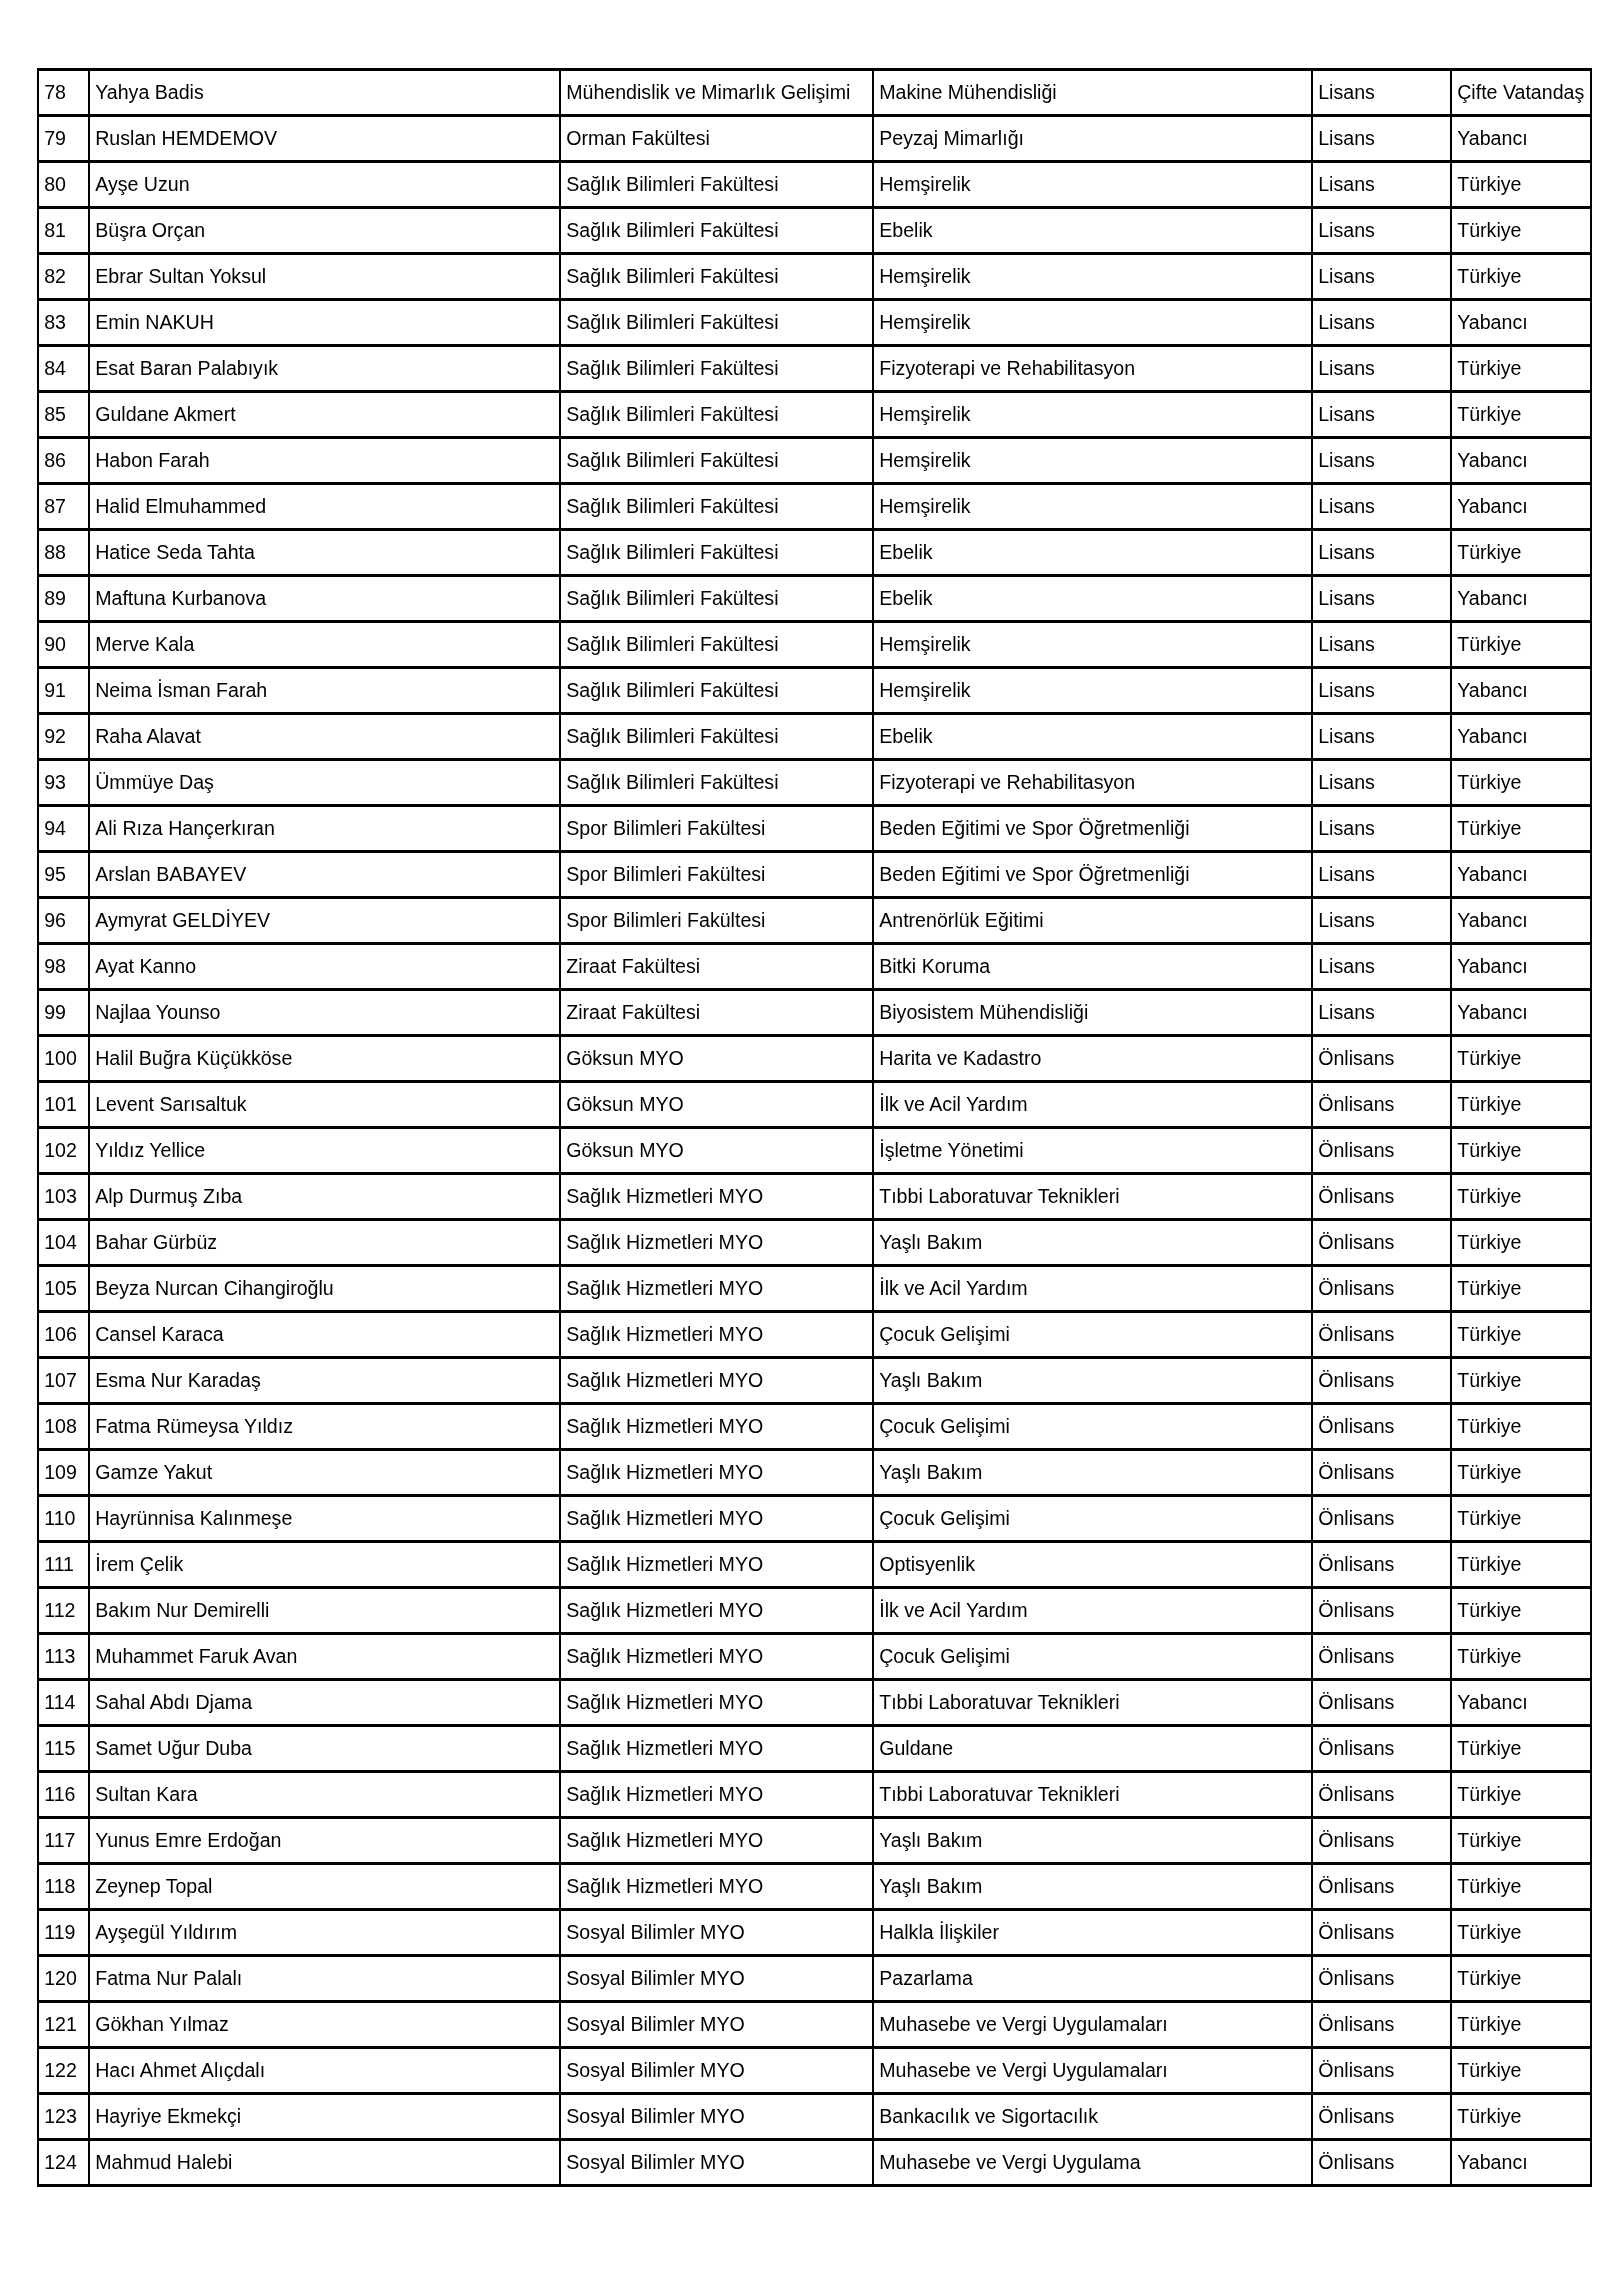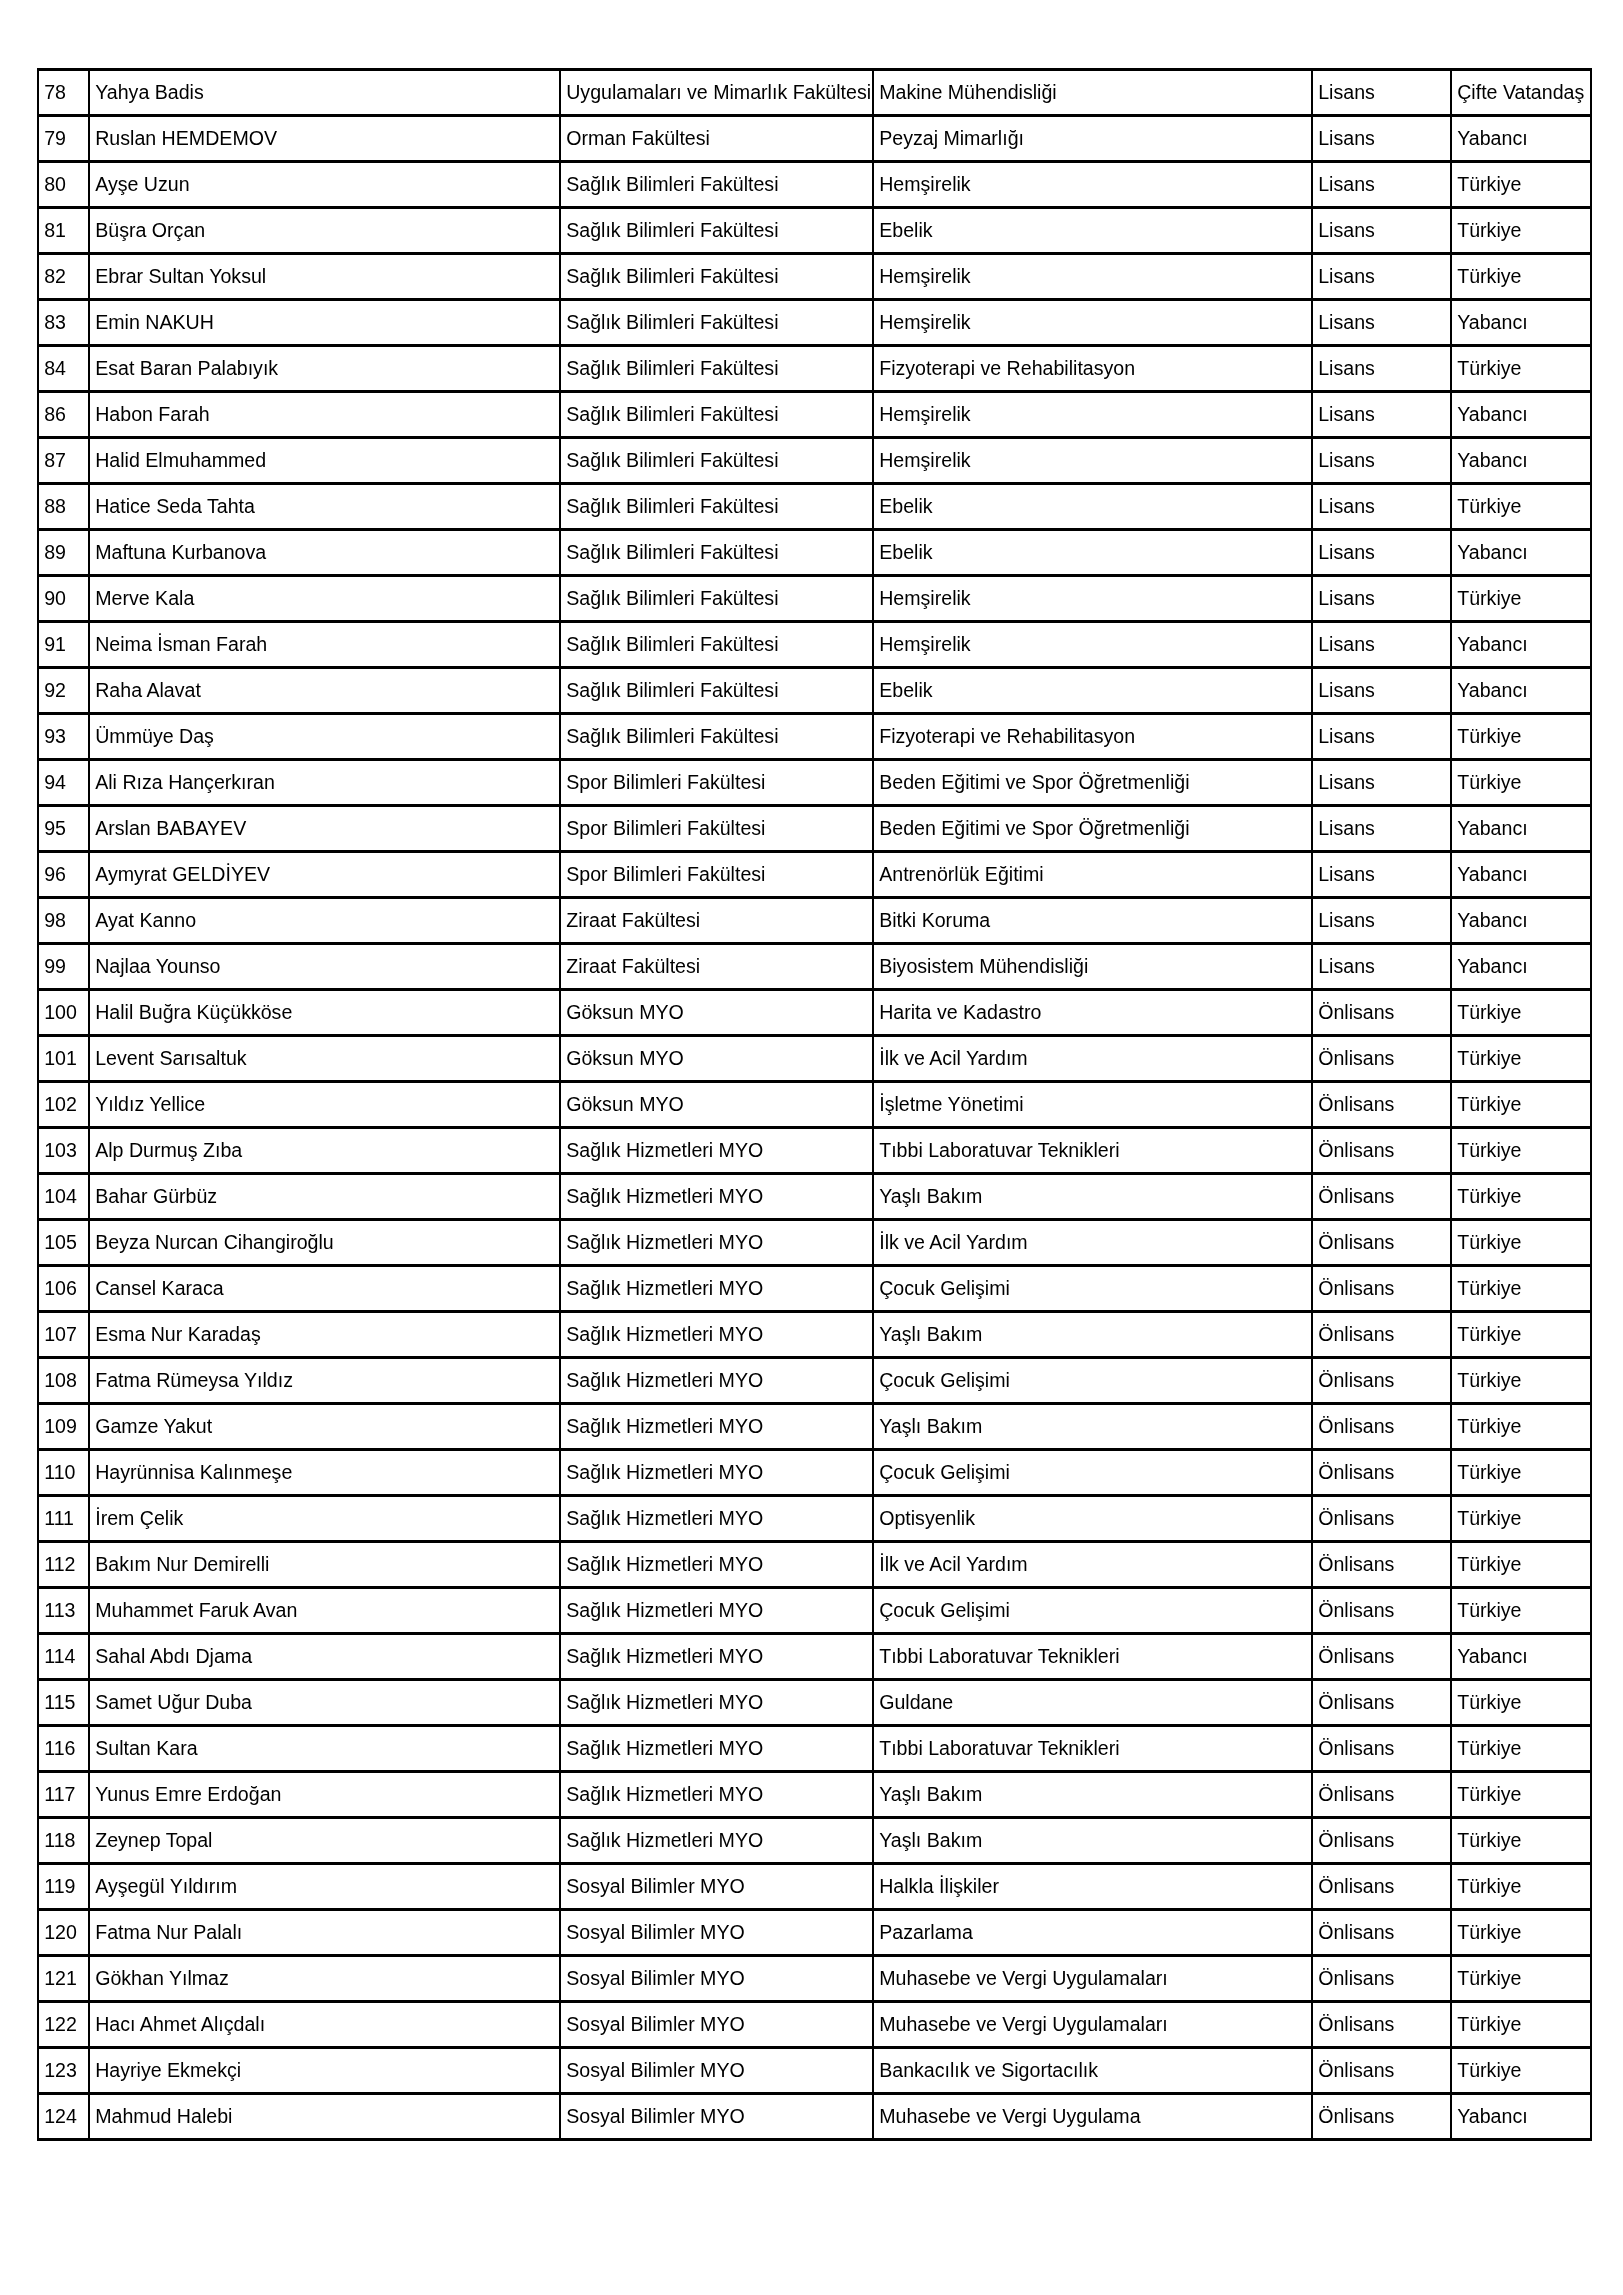--- a/index.html
+++ b/index.html
@@ -61,21 +61,21 @@
       <col class="c-name">
       <col class="c-faculty">
       <col class="c-department">
       <col class="c-level">
       <col class="c-nation">
     </colgroup>
     <tbody>
         <tr>
           <td>78</td>
           <td>Yahya Badis</td>
-          <td>Uygulamaları ve Mimarlık Fakültesi</td>
+          <td>Mühendislik ve Mimarlık Gelişimi</td>
           <td>Makine Mühendisliği</td>
           <td>Lisans</td>
           <td>Çifte Vatandaş</td>
         </tr>
         <tr>
           <td>79</td>
           <td>Ruslan HEMDEMOV</td>
           <td>Orman Fakültesi</td>
           <td>Peyzaj Mimarlığı</td>
           <td>Lisans</td>
@@ -111,20 +111,28 @@
           <td>Sağlık Bilimleri Fakültesi</td>
           <td>Hemşirelik</td>
           <td>Lisans</td>
           <td>Yabancı</td>
         </tr>
         <tr>
           <td>84</td>
           <td>Esat Baran Palabıyık</td>
           <td>Sağlık Bilimleri Fakültesi</td>
           <td>Fizyoterapi ve Rehabilitasyon</td>
+          <td>Lisans</td>
+          <td>Türkiye</td>
+        </tr>
+        <tr>
+          <td>85</td>
+          <td>Guldane Akmert</td>
+          <td>Sağlık Bilimleri Fakültesi</td>
+          <td>Hemşirelik</td>
           <td>Lisans</td>
           <td>Türkiye</td>
         </tr>
         <tr>
           <td>86</td>
           <td>Habon Farah</td>
           <td>Sağlık Bilimleri Fakültesi</td>
           <td>Hemşirelik</td>
           <td>Lisans</td>
           <td>Yabancı</td>

